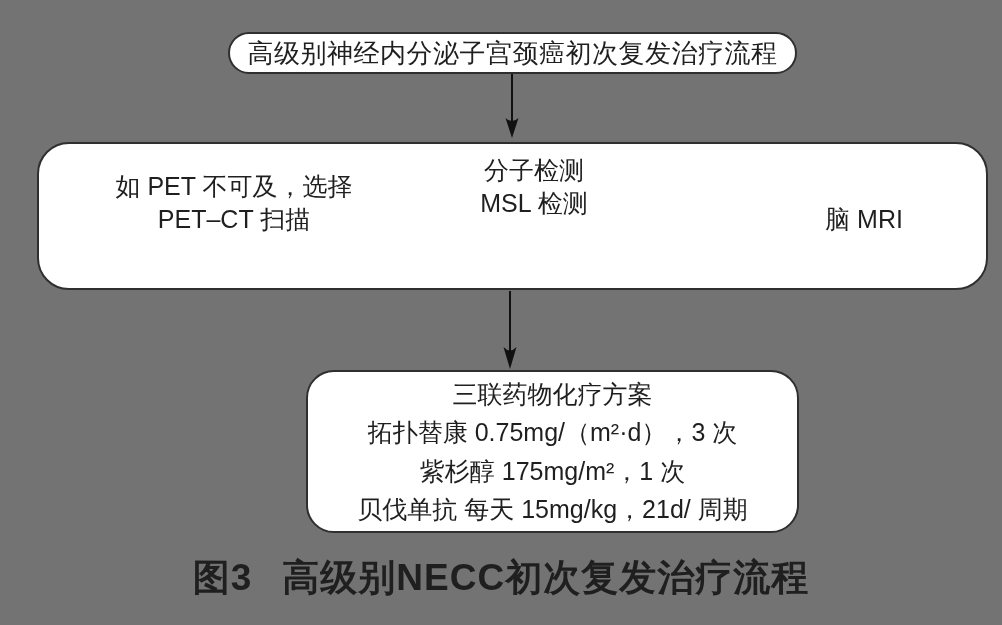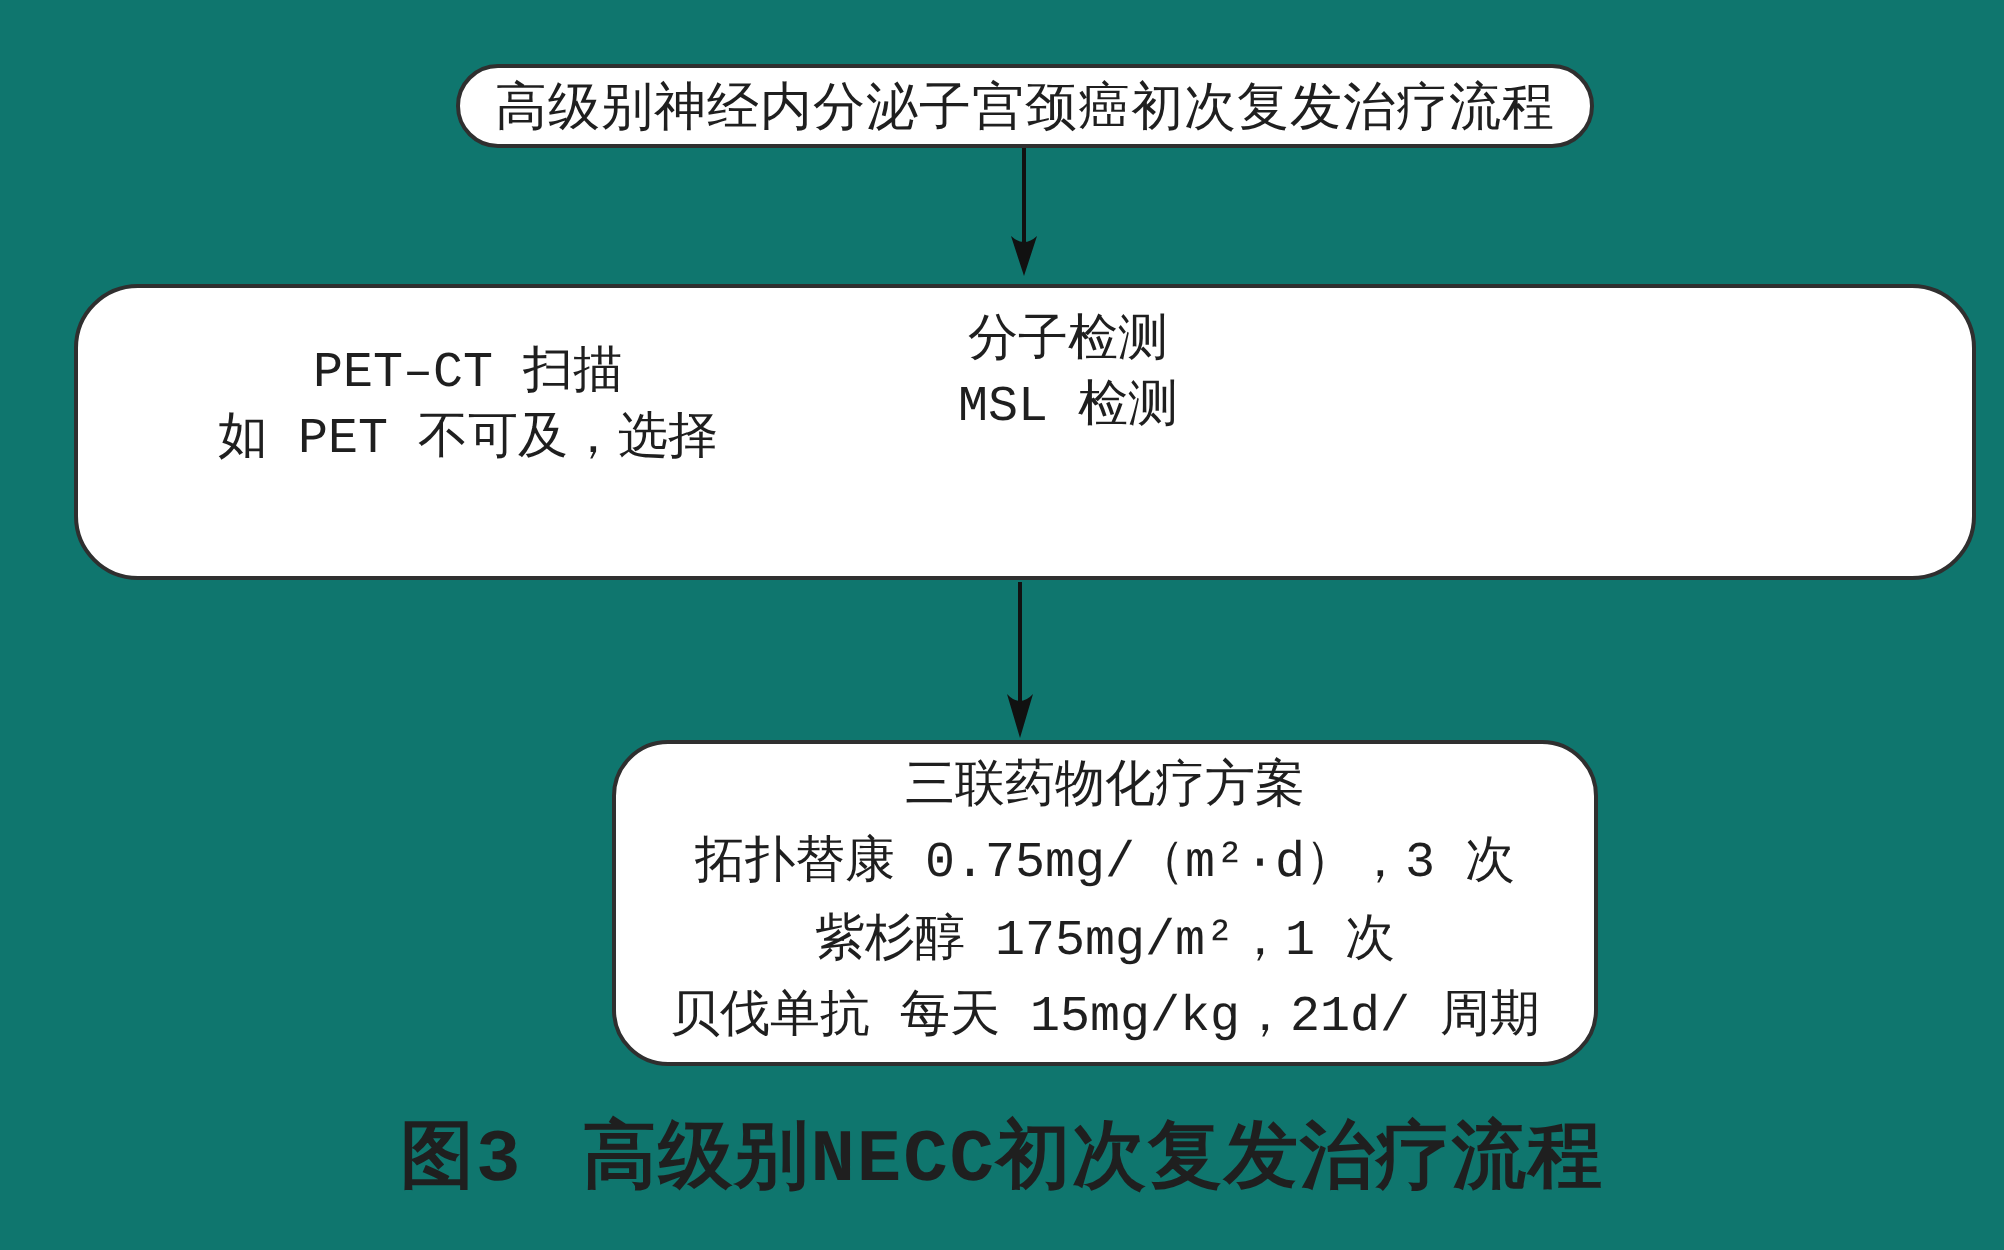--- a/index.html
+++ b/index.html
@@ -4,22 +4,22 @@
 <style>
   html, body {
     margin: 0;
     padding: 0;
     background: #ffffff;
   }
   .canvas {
     position: relative;
     width: 1002px;
     height: 625px;
-    background: #0f766e;
-    font-family: Liberation Mono, monospace;
+    background: #737373;
+    font-family: Liberation Sans, sans-serif;
     color: #1f1f1f;
     overflow: hidden;
   }
   .node {
     position: absolute;
     border: 2px solid #2f2f2f;
     background: #ffffff;
     box-sizing: border-box;
   }
   .start-node {
@@ -83,26 +83,29 @@
     <span>高级别神经内分泌子宫颈癌初次复发治疗流程</span>
   </div>
 
   <svg class="arrow arrow-1" viewBox="0 0 20 64">
     <line x1="10" y1="0" x2="10" y2="50" stroke="#111111" stroke-width="2"></line>
     <path d="M10,64 L3.5,44 Q10,50 16.5,44 Z" fill="#111111"></path>
   </svg>
 
   <div class="node workup-node">
     <div class="workup-col col-imaging">
+      <div>如 PET 不可及，选择</div>
       <div>PET–CT 扫描</div>
-      <div>如 PET 不可及，选择</div>
     </div>
     <div class="workup-col col-molecular">
       <div>分子检测</div>
       <div>MSL 检测</div>
+    </div>
+    <div class="workup-col col-brain">
+      <div>脑 MRI</div>
     </div>
   </div>
 
   <svg class="arrow arrow-2" viewBox="0 0 20 78">
     <line x1="10" y1="0" x2="10" y2="62" stroke="#111111" stroke-width="2"></line>
     <path d="M10,78 L3.5,56 Q10,63 16.5,56 Z" fill="#111111"></path>
   </svg>
 
   <div class="node treatment-node">
     <div>三联药物化疗方案</div>

